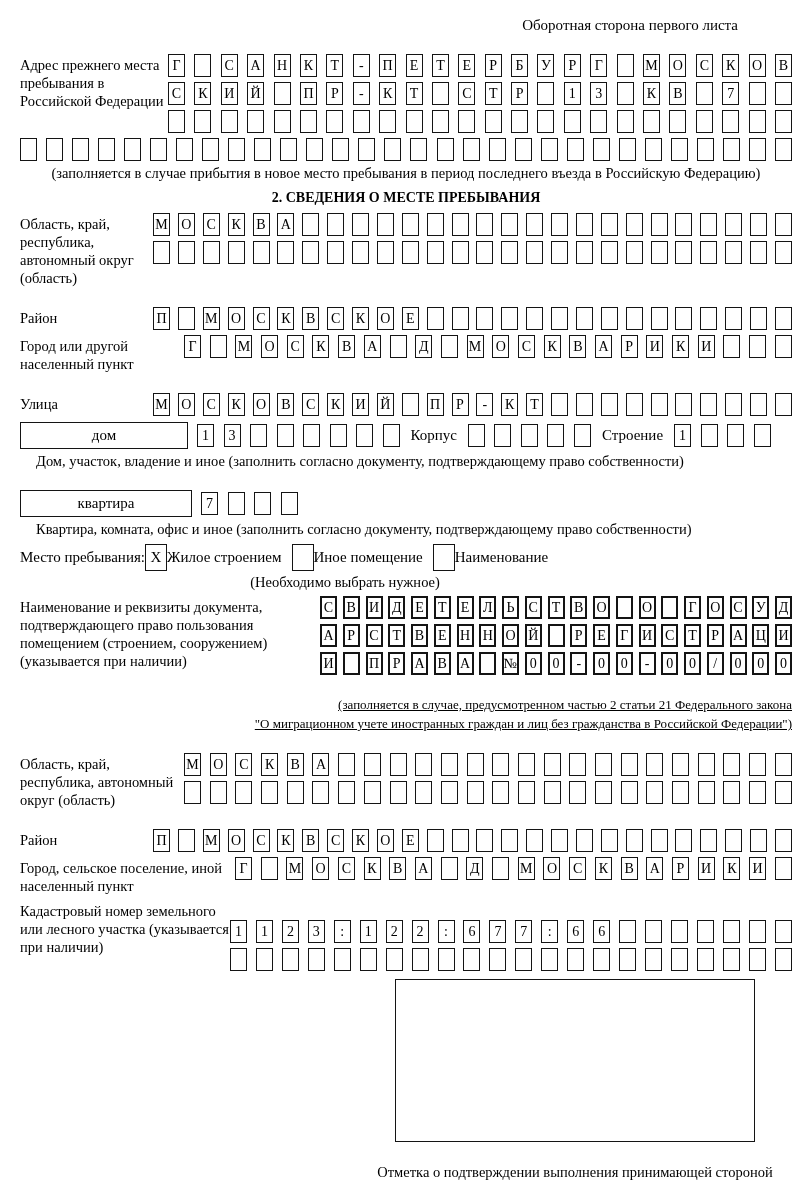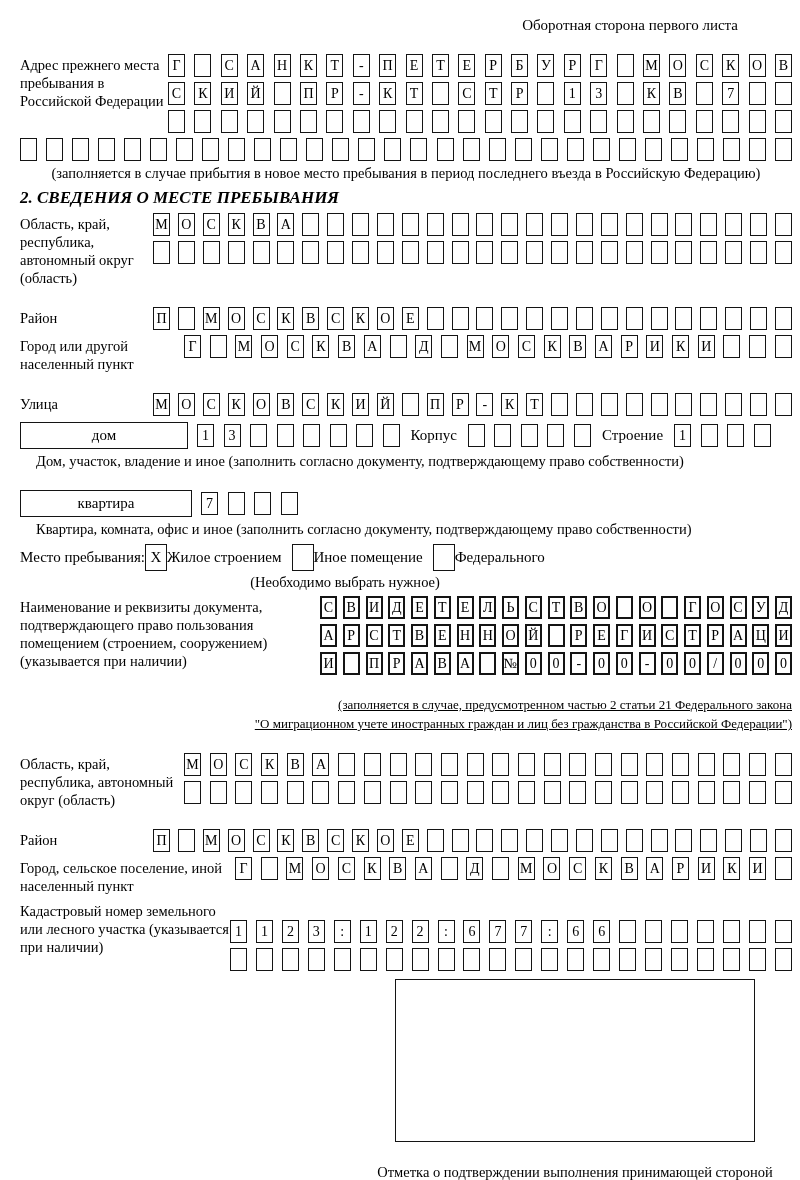--- a/index.html
+++ b/index.html
@@ -15,21 +15,21 @@
   .w300{width:300px;padding-right:30px;box-sizing:border-box;}
   .w210{width:210px;}
   .cells-col{flex:1;display:flex;flex-direction:column;gap:5px;min-width:0;}
   .cell-row{display:flex;justify-content:space-between;}
   .cell{box-sizing:border-box;flex:0 0 17px;width:17px;height:23px;border:1.6px solid #141414;
         display:flex;align-items:center;justify-content:center;font-size:14px;line-height:20px;}
   .doc .cell{border-width:2px;}
   .cell-group{display:flex;gap:9.5px;}
   .note{font-size:14.5px;line-height:18px;text-align:center;}
   .note-left{font-size:14.5px;line-height:18px;text-align:left;padding-left:16px;}
-  .sec-title{font-size:17px;font-weight:bold;text-align:left;line-height:20px;font-style:italic;}
+  .sec-title{font-size:14px;font-weight:bold;text-align:center;line-height:20px;}
   .named-box{box-sizing:border-box;border:1.7px solid #141414;height:27px;display:flex;
              align-items:center;justify-content:center;font-size:15px;flex-shrink:0;}
   .dom-row{display:flex;align-items:center;}
   .inline-label{font-size:15px;margin:0 11px;white-space:nowrap;}
   .mesto-row{display:flex;align-items:center;font-size:15px;}
   .checkbox{box-sizing:border-box;width:22px;height:27px;border:1.7px solid #141414;
             display:flex;align-items:center;justify-content:center;font-size:15px;flex-shrink:0;}
   .fact-title{font-size:15.5px;font-weight:bold;text-align:center;line-height:20px;}
   .fact-note{font-size:13px;line-height:19px;text-align:right;text-decoration:underline;}
   .stamp-box{box-sizing:border-box;width:360px;height:163px;border:1.8px solid #141414;margin-left:375px;}
@@ -367,21 +367,21 @@
   </div>
   <div class="note-left mt3">Квартира, комната, офис и иное (заполнить согласно документу, подтверждающему право собственности)</div>
 
   <div class="mesto-row mt6">
     <span>Место пребывания:</span>
     <span class="checkbox">X</span>
     <span>Жилое строением</span>
     <span class="checkbox" style="margin-left:10px;"></span>
     <span>Иное помещение</span>
     <span class="checkbox" style="margin-left:10px;"></span>
-    <span>Федерального</span>
+    <span>Наименование</span>
   </div>
   <div class="note mt2" style="width:650px;">(Необходимо выбрать нужное)</div>
 
   <div class="form-row doc mt5">
     <div class="label w300">Наименование и реквизиты документа, подтверждающего право пользования помещением (строением, сооружением) (указывается при наличии)</div>
     <div class="cells-col">
       <div class="cell-row">
           <div class="cell">С</div>
           <div class="cell">В</div>
           <div class="cell">И</div>

